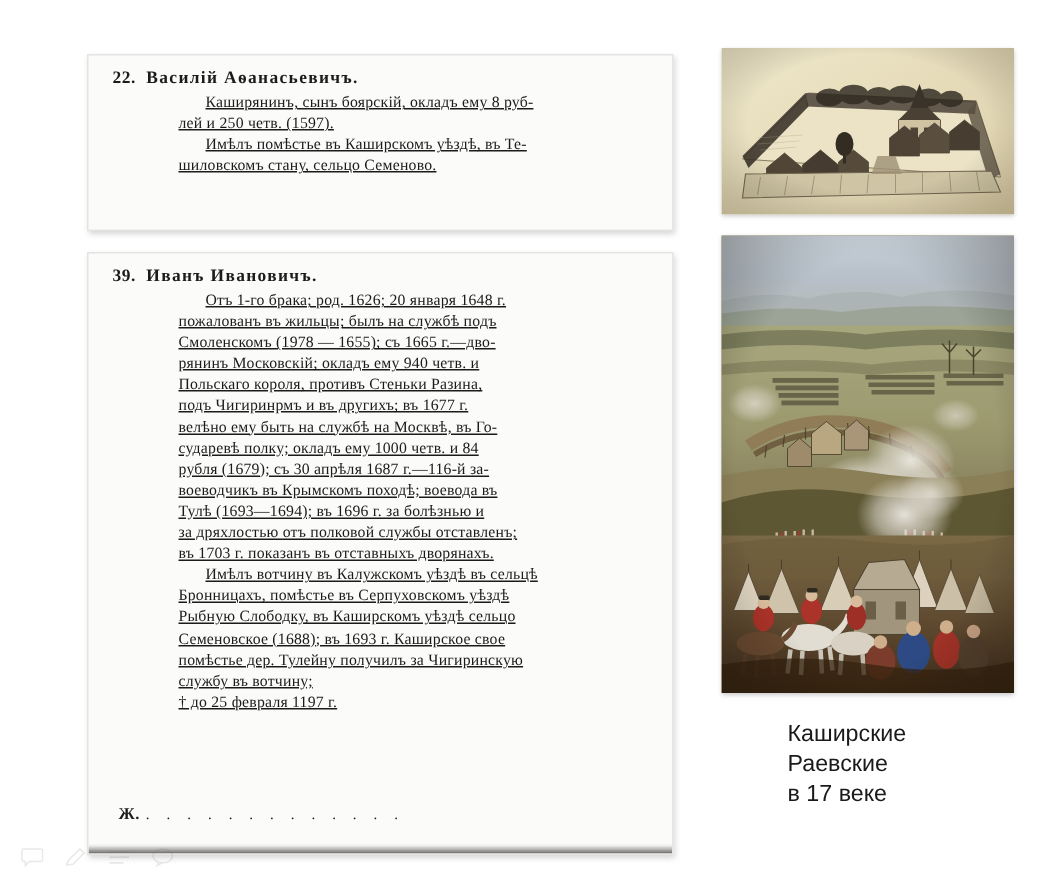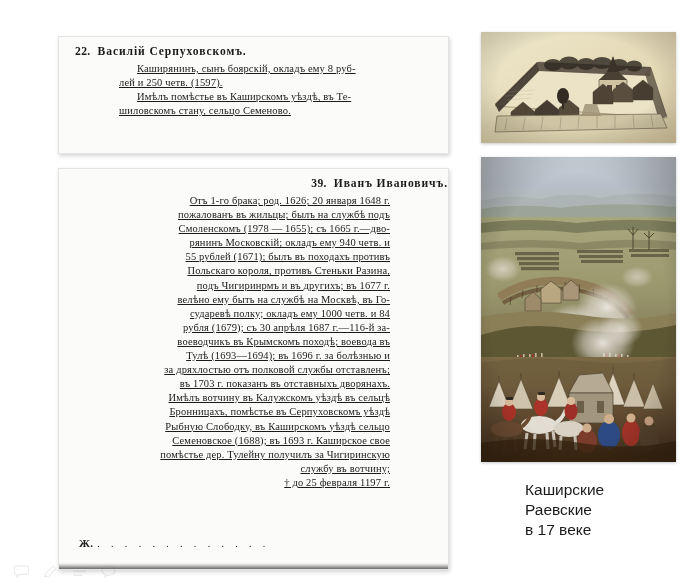--- a/index.html
+++ b/index.html
@@ -38,21 +38,20 @@
     left: 58px;
     top: 36px;
     width: 389px;
     height: 116px;
   }
   #doc-panel-2 {
     left: 58px;
     top: 168px;
     width: 389px;
     height: 400px;
-    text-align: right;
   }
 
   .doc-inner {
     position: absolute;
     left: 0; top: 0; right: 0; bottom: 0;
     padding: 8px 0 0 0;
   }
 
   .entry-heading {
     font-size: 11.6px;
@@ -166,21 +165,21 @@
 </style>
 </head>
 <body>
 
 <div id="slide">
 
   <div class="doc-panel" id="doc-panel-1">
     <div class="doc-inner">
 
       <div class="entry-heading">
-        <span class="num">22.</span><span class="nm">Василій Серпуховскомъ.</span>
+        <span class="num">22.</span><span class="nm">Василій Аѳанасьевичъ.</span>
       </div>
 
       <div class="body-col">
         <div class="ln ind">Каширянинъ, сынъ боярскій, окладъ ему 8 руб-</div>
         <div class="ln">лей и 250 четв. (1597).</div>
         <div class="ln ind">Имѣлъ помѣстье въ Каширскомъ уѣздѣ, въ Те-</div>
         <div class="ln">шиловскомъ стану, сельцо Семеново.</div>
       </div>
 
     </div>
@@ -191,21 +190,20 @@
 
       <div class="entry-heading">
         <span class="num">39.</span><span class="nm">Иванъ Ивановичъ.</span>
       </div>
 
       <div class="body-col">
         <div class="ln ind">Отъ 1-го брака; род. 1626; 20 января 1648 г.</div>
         <div class="ln">пожалованъ въ жильцы; былъ на службѣ подъ</div>
         <div class="ln">Смоленскомъ (1978 — 1655); съ 1665 г.—дво-</div>
         <div class="ln">рянинъ Московскій; окладъ ему 940 четв. и</div>
-        <div class="ln">55 рублей (1671); былъ въ походахъ противъ</div>
         <div class="ln">Польскаго короля, противъ Стеньки Разина,</div>
         <div class="ln">подъ Чигиринрмъ и въ другихъ; въ 1677 г.</div>
         <div class="ln">велѣно ему быть на службѣ на Москвѣ, въ Го-</div>
         <div class="ln">сударевѣ полку; окладъ ему 1000 четв. и 84</div>
         <div class="ln">рубля (1679); съ 30 апрѣля 1687 г.—116-й за-</div>
         <div class="ln">воеводчикъ въ Крымскомъ походѣ; воевода въ</div>
         <div class="ln">Тулѣ (1693—1694); въ 1696 г. за болѣзнью и</div>
         <div class="ln">за дряхлостью отъ полковой службы отставленъ;</div>
         <div class="ln">въ 1703 г. показанъ въ отставныхъ дворянахъ.</div>
 

